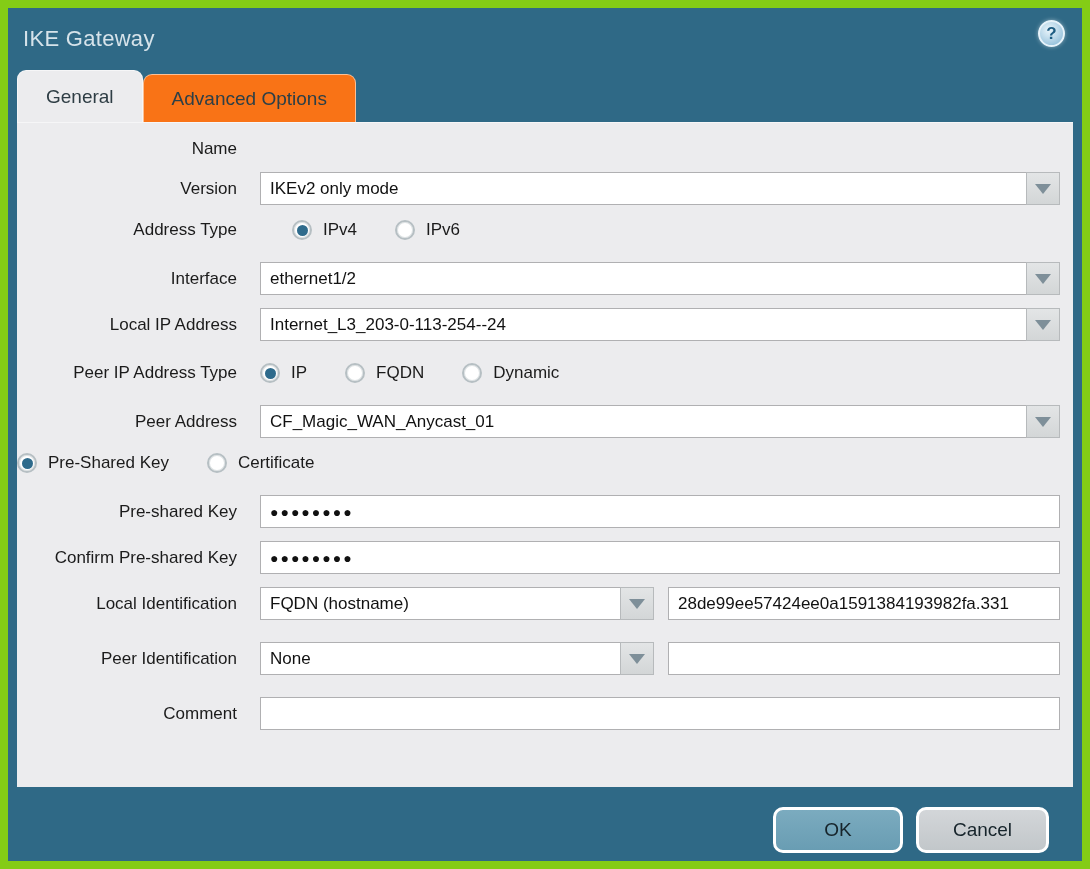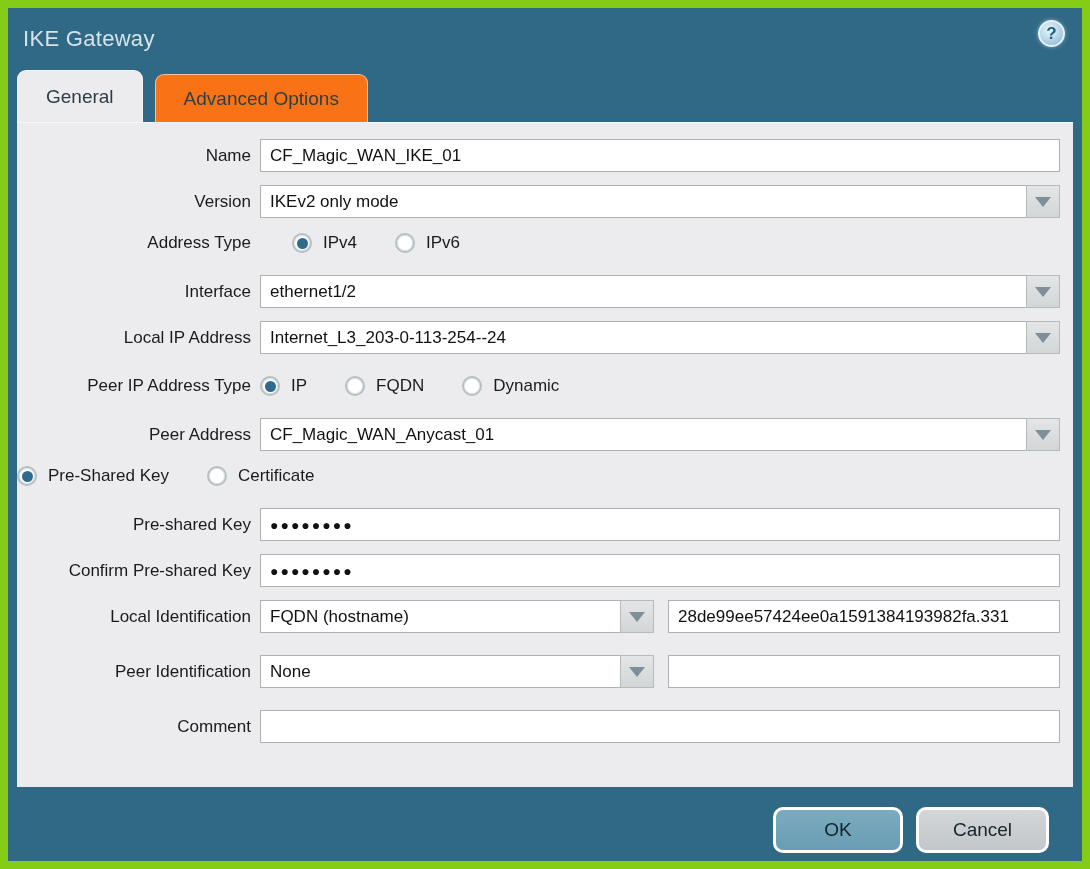--- a/index.html
+++ b/index.html
@@ -30,21 +30,21 @@
     background:radial-gradient(circle at 40% 35%, #eaf5fb 0%, #bcd9ea 45%, #7fb3d2 100%);
     border:2px solid #e7f3fa;
     box-shadow:0 0 4px rgba(255,255,255,.45);
     display:flex; align-items:center; justify-content:center;
     cursor:pointer;
   }
   .help-btn span { color:#1d5c82; font-size:17px; font-weight:bold; line-height:1; }
 
   
   .tabs {
-    display:flex; align-items:flex-end; gap:12px;
+    display:flex; align-items:flex-end; gap:0;
     margin-left:9px; height:52px;
   }
   .tab {
     border-radius:9px 9px 0 0;
     padding:0 28px;
     display:flex; align-items:center; justify-content:center;
     font-size:19px;
     cursor:pointer;
     border:1px solid rgba(255,255,255,.55);
     border-bottom:none;
@@ -62,21 +62,21 @@
     background:#ececee;
     padding-top:16px;
     position:relative; z-index:1;
     border-top:1px solid #f6f6f7;
   }
 
   .row { display:flex; align-items:center; margin-top:13px; }
   .row.gap-md { margin-top:15px;gap:32px; }
   .row.gap-lg { margin-top:22px; }
   .field-label {
-    width:243px; text-align:right; padding-right:9px;
+    width:243px; text-align:right; padding-right:23px;
     font-size:17px; color:#1b1b1b; flex:none;
     white-space:nowrap;
   }
   .control { display:flex; align-items:center; width:800px; }
 
   input.text-input {
     height:33px; border:1px solid #b0b0b2; background:#fff;
     font-family:"Liberation Sans", sans-serif;
     font-size:17px; color:#111; padding:0 9px; width:100%;
     outline:none;
@@ -152,23 +152,20 @@
     </div>
     <div class="tab inactive">
       <span>Advanced Options</span>
     </div>
   </div>
 
   <div class="panel">
 
     <div class="row" style="margin-top:0">
       <div class="field-label">Name</div>
-      <div class="control">
-        <input type="text" class="text-input" value="CF_Magic_WAN_IKE_01" style="">
-      </div>
     </div>
 
     <div class="row">
       <div class="field-label">Version</div>
       <div class="control">
         <div class="combo">
           <input type="text" class="text-input" value="IKEv2 only mode" style="">
           <div class="drop-btn">
             <span class="drop-arrow"></span>
           </div>

